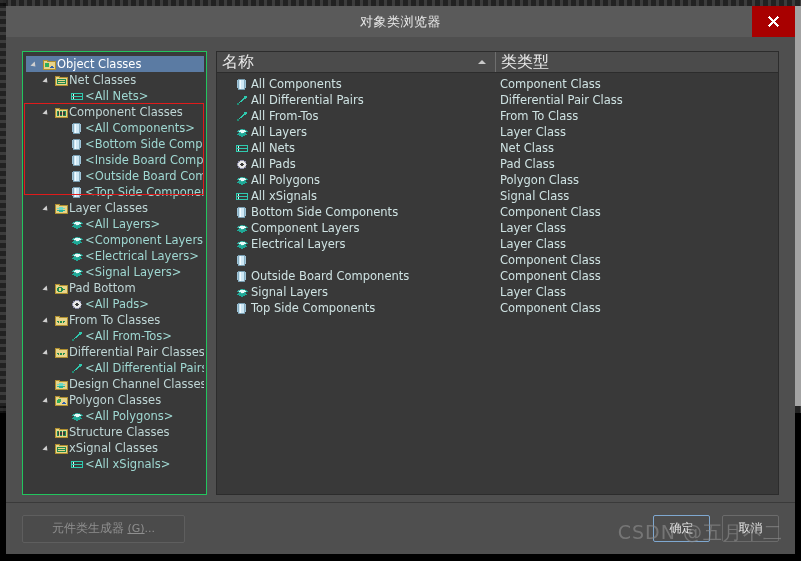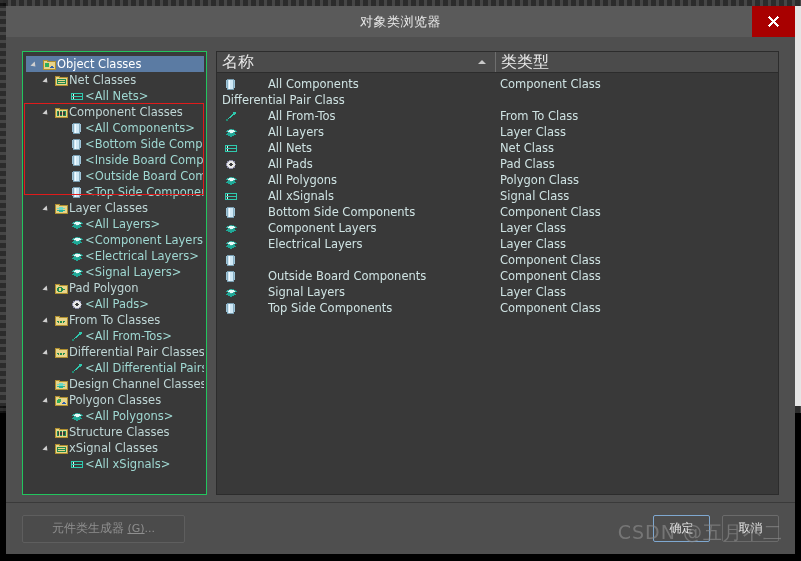--- a/index.html
+++ b/index.html
@@ -11,21 +11,21 @@
     width: 801px;
     height: 561px;
     overflow: hidden;
     font-family: "DejaVu Sans", "Liberation Sans", sans-serif;
     -webkit-font-smoothing: antialiased;
   }
   .screen {
     position: relative;
     width: 801px;
     height: 413px;
-    background: #e5e5e5;
+    background: #a3a3a3;
   }
   
   .edge-noise {
     position: absolute;
     left: 0; right: 0;
     height: 6px;
     background:
       repeating-linear-gradient(90deg,
         #2a2a2a 0px, #2a2a2a 3px,
         #0b0b0b 3px, #0b0b0b 8px);
@@ -212,24 +212,23 @@
     display: flex;
     align-items: center;
     height: 16px;
     font-size: 11.5px;
     color: #cfe3e3;
   }
   .list-row .name-cell {
     flex: 0 0 278px;
     display: flex;
     align-items: center;
-    padding-left: 5px;
+    padding-left: 16px;
     box-sizing: border-box;
     white-space: nowrap;
-    gap: 28px;
   }
   .list-row .ic {
     width: 18px;
     flex: 0 0 18px;
     display: flex;
     align-items: center;
     justify-content: center;
   }
   .list-row .type-cell {
     flex: 1 1 auto;
@@ -489,21 +488,21 @@
                 <span class="twisty">
                   <i></i>
                 </span>
                 <span class="ic">
                   <svg width="14" height="13" viewBox="0 0 14 13">
                     <path d="M1 2.5 h4 l1 1.2 h7 v7.3 h-12 z" fill="#e8d48a" stroke="#b08f2e" stroke-width="1"></path>
                     <circle cx="6" cy="7.4" r="2.1" fill="none" stroke="#1f8a4c" stroke-width="1.4"></circle>
                     <path d="M8 7.4 h3.2" stroke="#1f8a4c" stroke-width="1.3"></path>
                   </svg>
                 </span>
-                <span class="lbl">Pad Polygon</span>
+                <span class="lbl">Pad Bottom</span>
               </div>
               <div class="tree-row depth3 child">
                 <span class="twisty empty"></span>
                 <span class="ic">
                   <svg width="14" height="13" viewBox="0 0 14 13">
                     <circle cx="7" cy="6.5" r="4.2" fill="#e8e8e8" stroke="#8d8da8" stroke-width="1"></circle>
                     <circle cx="7" cy="6.5" r="1.7" fill="#3a3a3a"></circle>
                   </svg>
                 </span>
                 <span class="lbl">&lt;All Pads&gt;</span>
@@ -650,20 +649,30 @@
                       <rect x="3.4" y="1.8" width="6.4" height="9.4" fill="#cfe8f5" stroke="#7fa8be" stroke-width="0.9"></rect>
                       <path d="M2.2 3 h1.2 M2.2 5 h1.2 M2.2 7 h1.2 M2.2 9 h1.2 M9.8 3 h1.2 M9.8 5 h1.2 M9.8 7 h1.2 M9.8 9 h1.2" stroke="#9fc4d8" stroke-width="1.2"></path>
                       <rect x="4.6" y="1.8" width="1.5" height="9.4" fill="#f2fbff"></rect>
                     </svg>
                   </span>
                   <span>All Components</span>
                 </div>
                 <div class="type-cell">Component Class</div>
               </div>
               <div class="list-row">
+                <div class="name-cell">
+                  <span class="ic">
+                    <svg width="14" height="13" viewBox="0 0 14 13">
+                      <path d="M3 10 L10 3.4" stroke="#2fc9ae" stroke-width="1.2"></path>
+                      <circle cx="3" cy="10" r="1.6" fill="#1f8a72"></circle>
+                      <circle cx="10.2" cy="3.2" r="1.6" fill="#2fc9ae"></circle>
+                    </svg>
+                  </span>
+                  <span>All Differential Pairs</span>
+                </div>
                 <div class="type-cell">Differential Pair Class</div>
               </div>
               <div class="list-row">
                 <div class="name-cell">
                   <span class="ic">
                     <svg width="14" height="13" viewBox="0 0 14 13">
                       <path d="M3 10 L10 3.4" stroke="#2fc9ae" stroke-width="1.2"></path>
                       <circle cx="3" cy="10" r="1.6" fill="#1f8a72"></circle>
                       <circle cx="10.2" cy="3.2" r="1.6" fill="#2fc9ae"></circle>
                     </svg>

